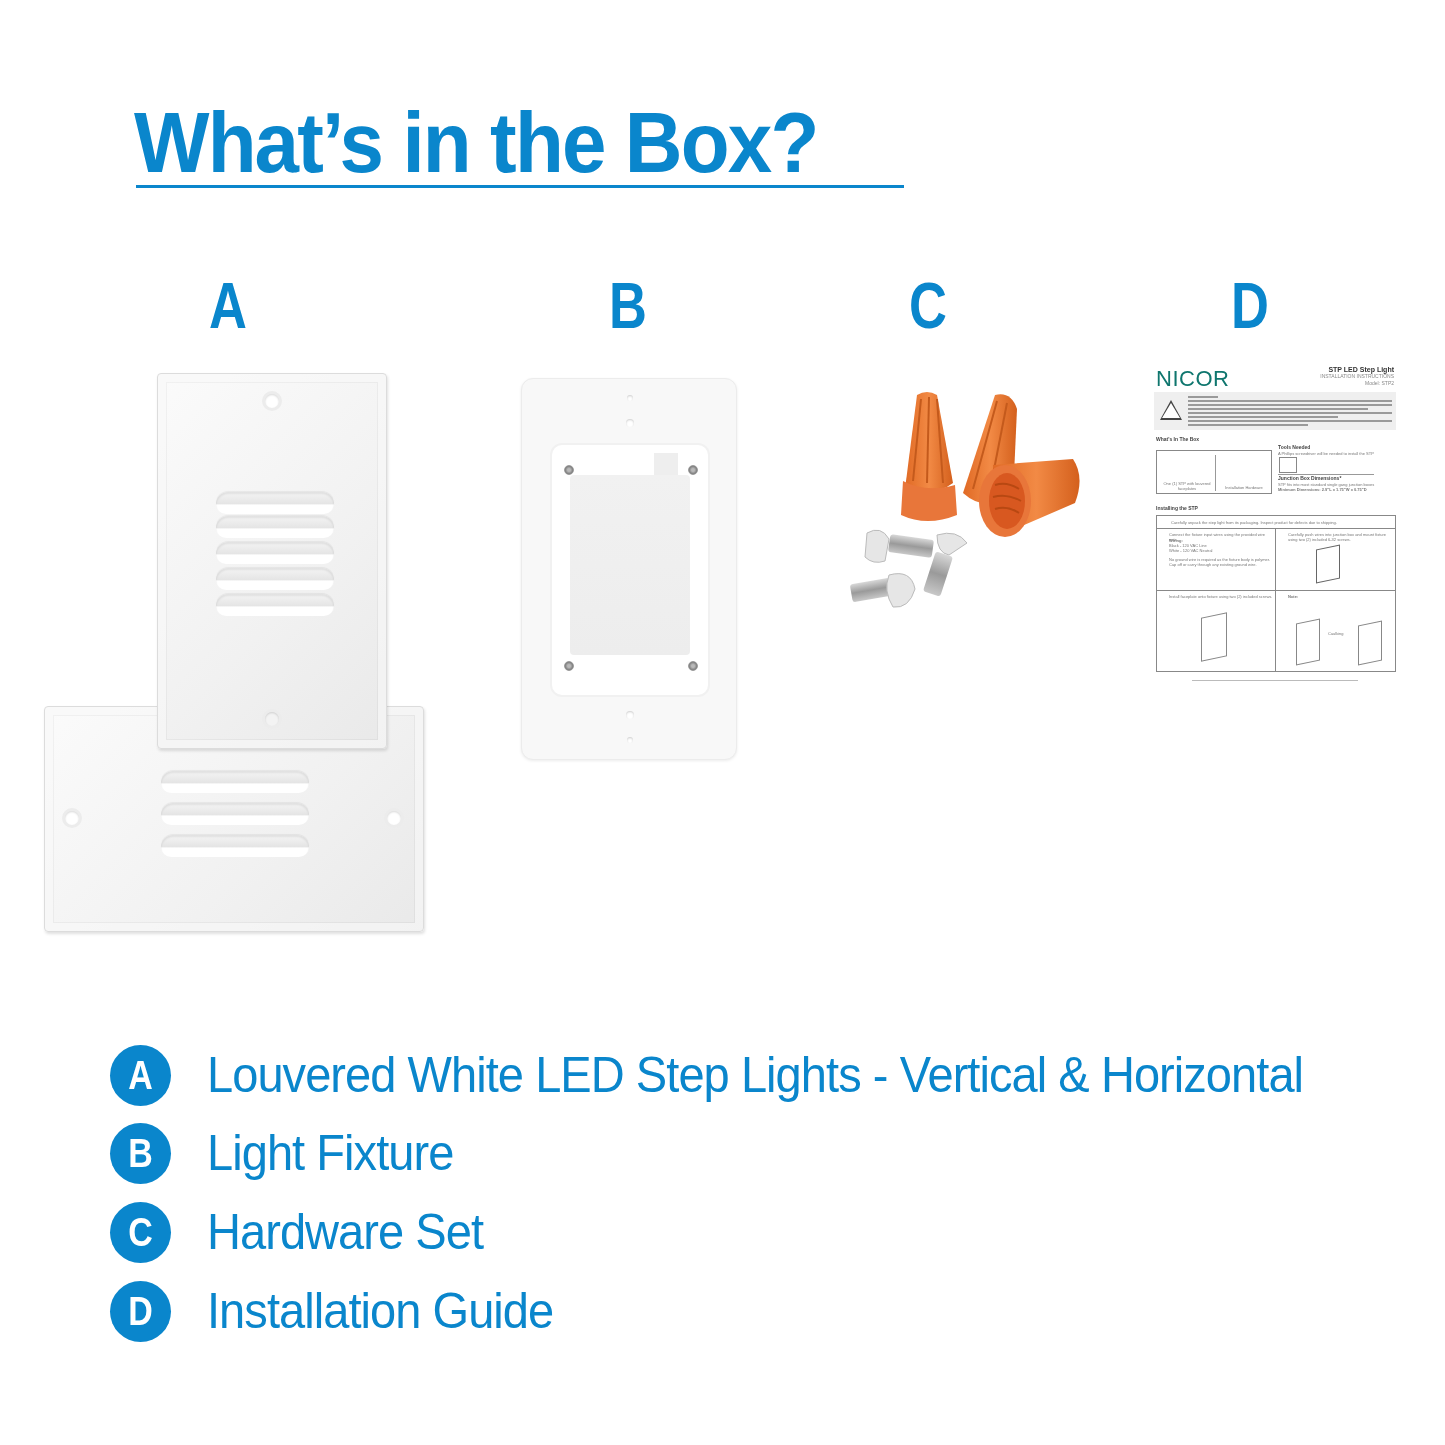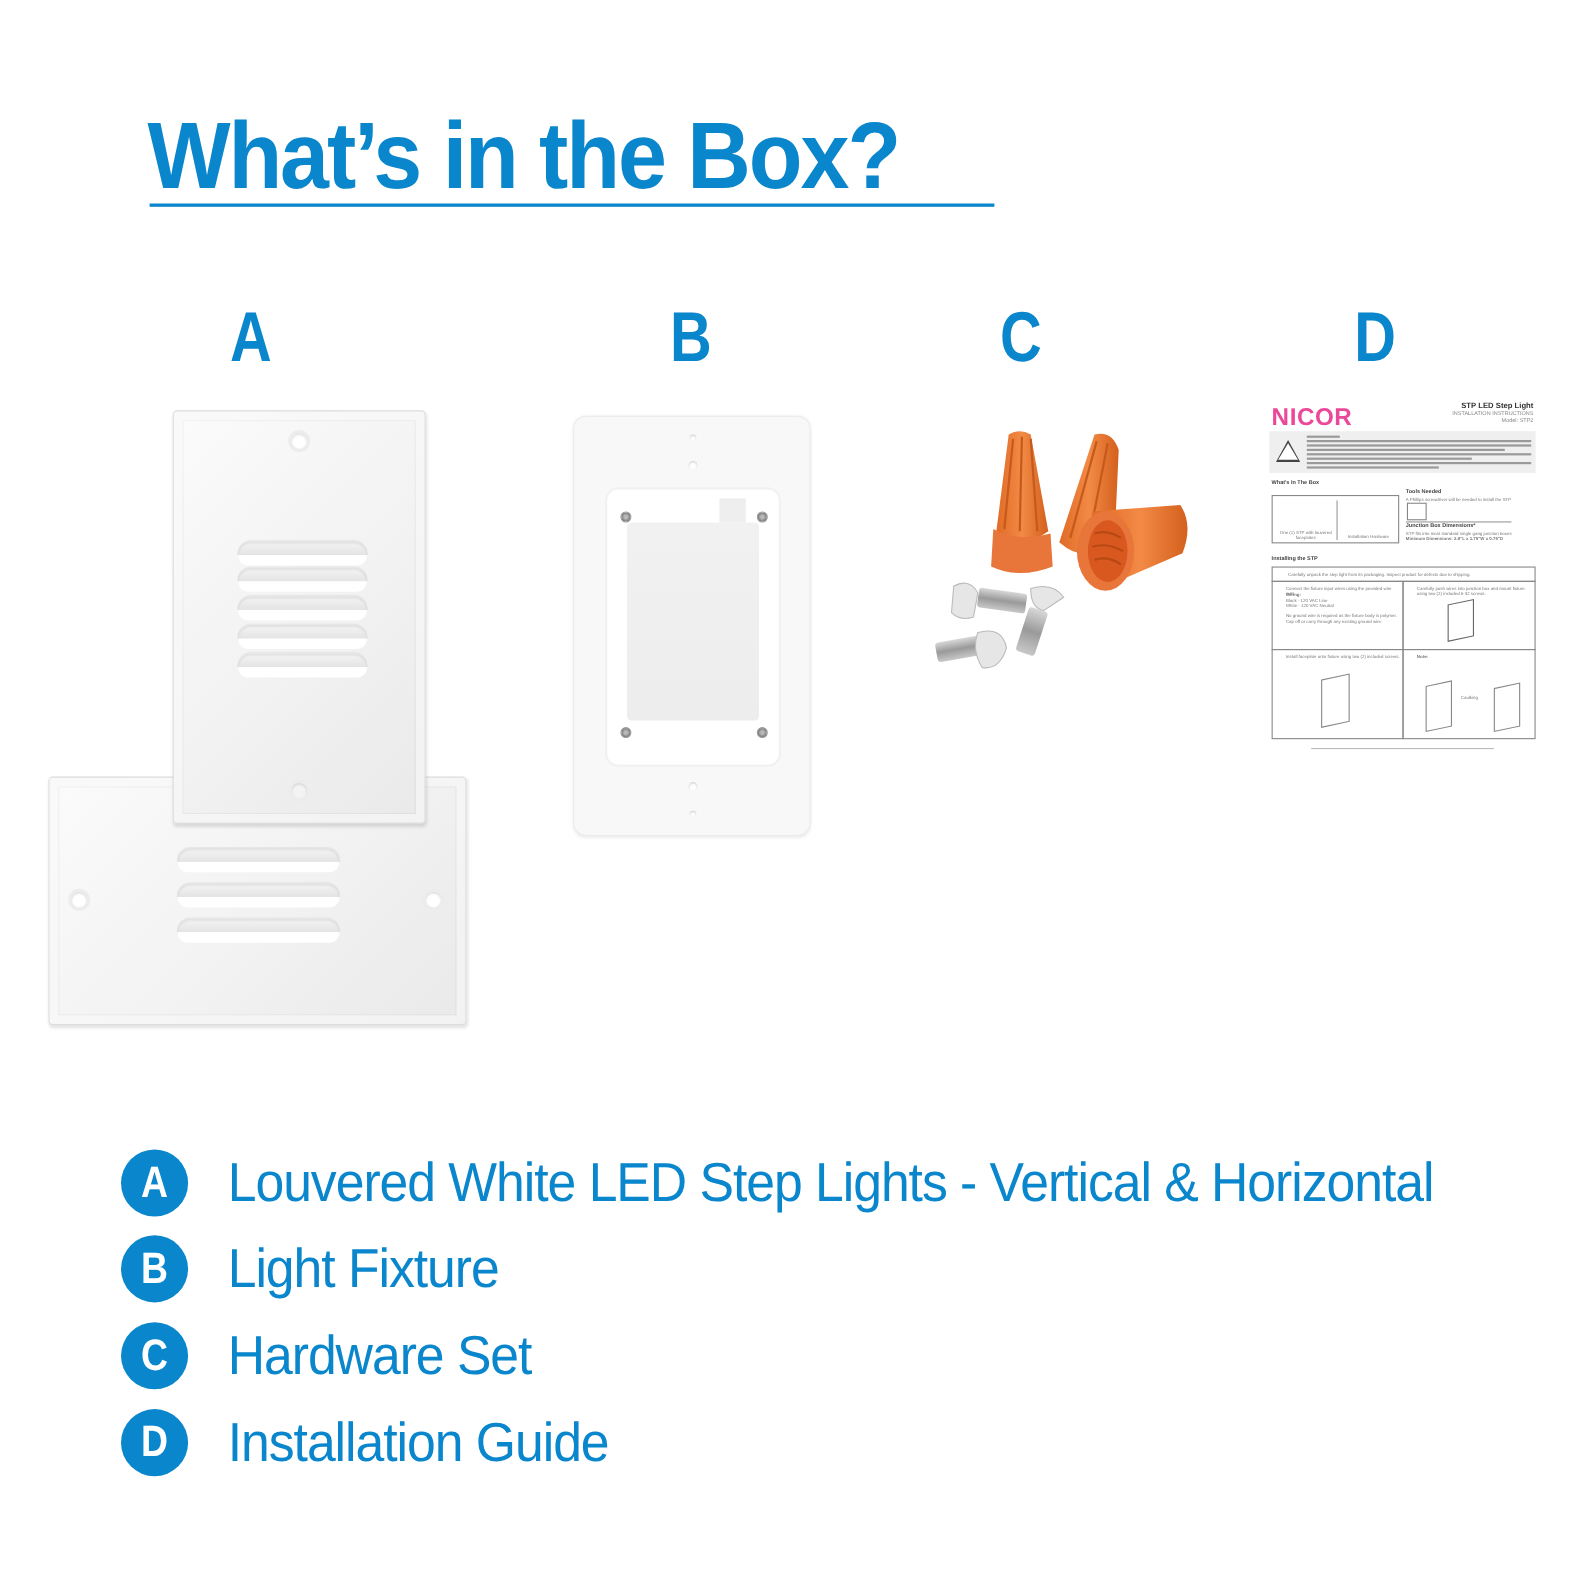--- a/index.html
+++ b/index.html
@@ -59,21 +59,21 @@
   .fixture-hole { position: absolute; width: 8px; height: 8px; border-radius: 50%; background: #ffffff; box-shadow: inset 0 1px 2px rgba(0,0,0,0.2); left: 104px; }
 
   
   .hardware { position: absolute; left: 845px; top: 385px; width: 250px; height: 245px; }
 
   
   .guide {
     position: absolute; left: 1152px; top: 362px; width: 246px; height: 326px;
     background: #ffffff; color: #333; font-family: "Liberation Sans", sans-serif;
   }
-  .nicor-logo { position: absolute; left: 4px; top: 4px; font-size: 22px; font-weight: 700; color: #ec4899; letter-spacing: 0.5px; }
+  .nicor-logo { position: absolute; left: 4px; top: 4px; font-size: 22px; font-weight: 400; color: #0f766e; letter-spacing: 0.5px; }
   .guide-head { position: absolute; right: 4px; top: 4px; text-align: right; line-height: 7px; }
   .guide-head .t1 { font-size: 7px; font-weight: 700; color: #333; }
   .guide-head .t2 { font-size: 5px; color: #888; }
   .guide-head .t3 { font-size: 5px; color: #888; }
   .warn-box { position: absolute; left: 2px; top: 30px; width: 242px; height: 38px; background: #efefef; }
   .warn-tri { position: absolute; left: 6px; top: 8px; width: 0; height: 0; border-left: 11px solid transparent; border-right: 11px solid transparent; border-bottom: 20px solid #444; }
   .warn-tri::after { content: ""; position: absolute; left: -9px; top: 3px; border-left: 9px solid transparent; border-right: 9px solid transparent; border-bottom: 15px solid #fff; }
   .warn-lines { position: absolute; left: 34px; top: 4px; width: 204px; }
   .warn-lines div { height: 2px; background: #9a9a9a; margin-bottom: 2px; }
   .g-label { position: absolute; font-size: 5px; font-weight: 700; color: #444; }

